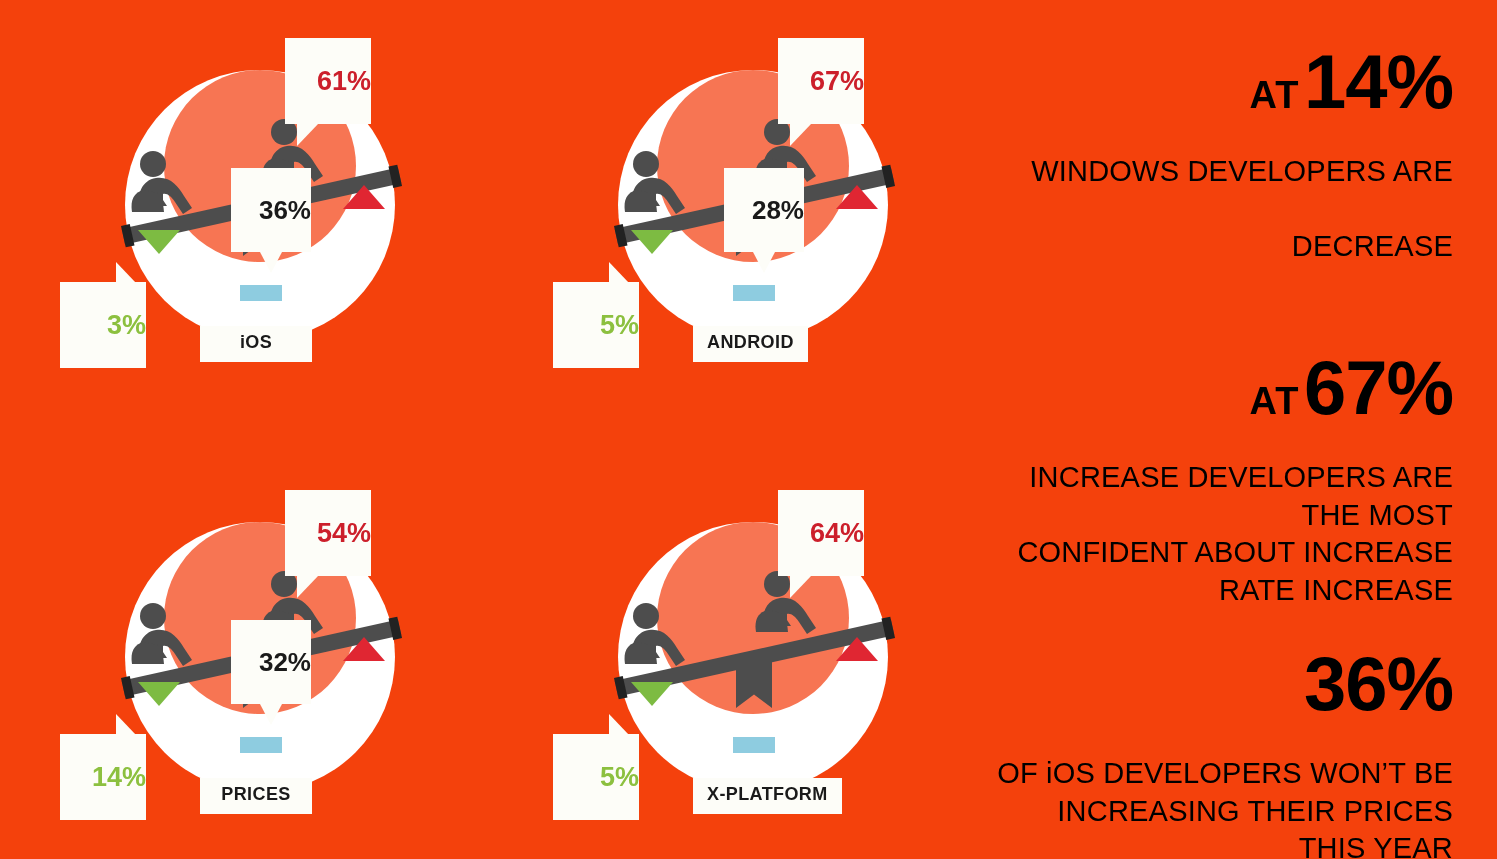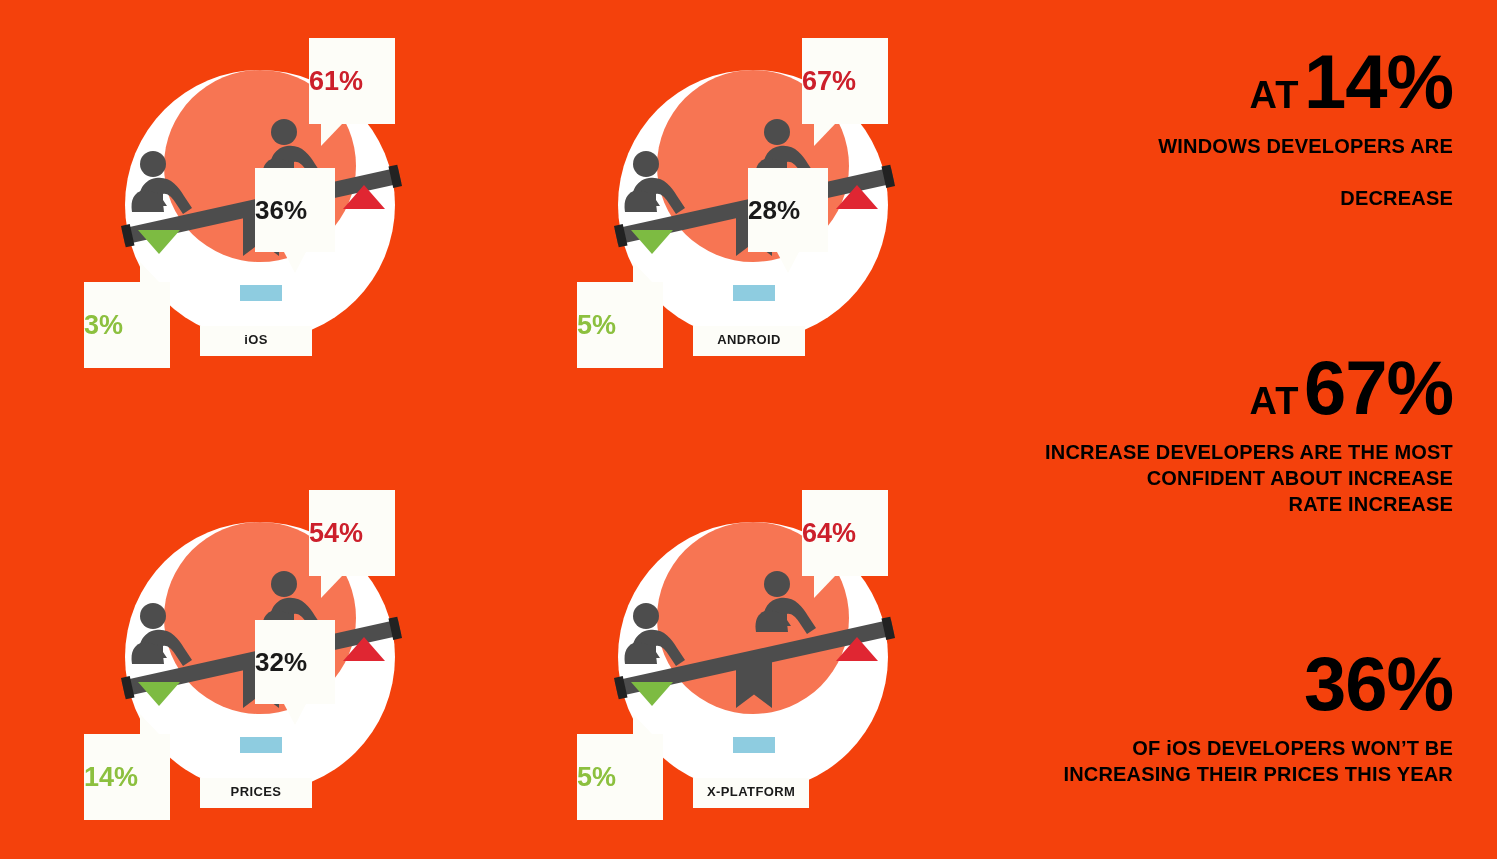--- a/index.html
+++ b/index.html
@@ -116,23 +116,22 @@
     border-right: 21px solid transparent;
     border-bottom: 24px solid #e02632;
   }
 
   
   .callout {
     position: absolute;
     background: #fdfdf8;
     display: flex;
     align-items: center;
-    justify-content: flex-start;
+    justify-content: flex-end;
     font-weight: bold;
-    margin-left: 24px;
   }
   .callout .tail {
     position: absolute;
     width: 0; height: 0;
   }
 
   
   .callout-high {
     left: 225px; top: 8px;
     width: 86px; height: 86px;
@@ -176,21 +175,21 @@
 
   
   .plat-label {
     position: absolute;
     left: 140px;
     top: 296px;
     min-width: 84px;
     padding: 6px 14px 9px 14px;
     background: #fdfdf8;
     color: #1a1a1a;
-    font-size: 13px;
+    font-size: 18px;
     font-weight: bold;
     letter-spacing: 0.4px;
     text-align: center;
     white-space: nowrap;
   }
 
   
   .stat {
     position: absolute;
     right: 44px;
@@ -214,23 +213,23 @@
     vertical-align: baseline;
   }
   .stat-number {
     font-size: 76px;
     font-weight: bold;
     letter-spacing: -1px;
     vertical-align: baseline;
   }
   .stat-body {
     display: block;
-    margin-top: 14px;
-    font-size: 20px;
-    font-weight: bold;
+    margin-top: 34px;
+    font-size: 29px;
+    font-weight: normal;
     line-height: 1.3;
     letter-spacing: 0.2px;
   }
 </style>
 </head>
 <body>
 
 <div class="panel panel-ios">
   <div class="ring"></div>
   <div class="inner-disc"></div>

